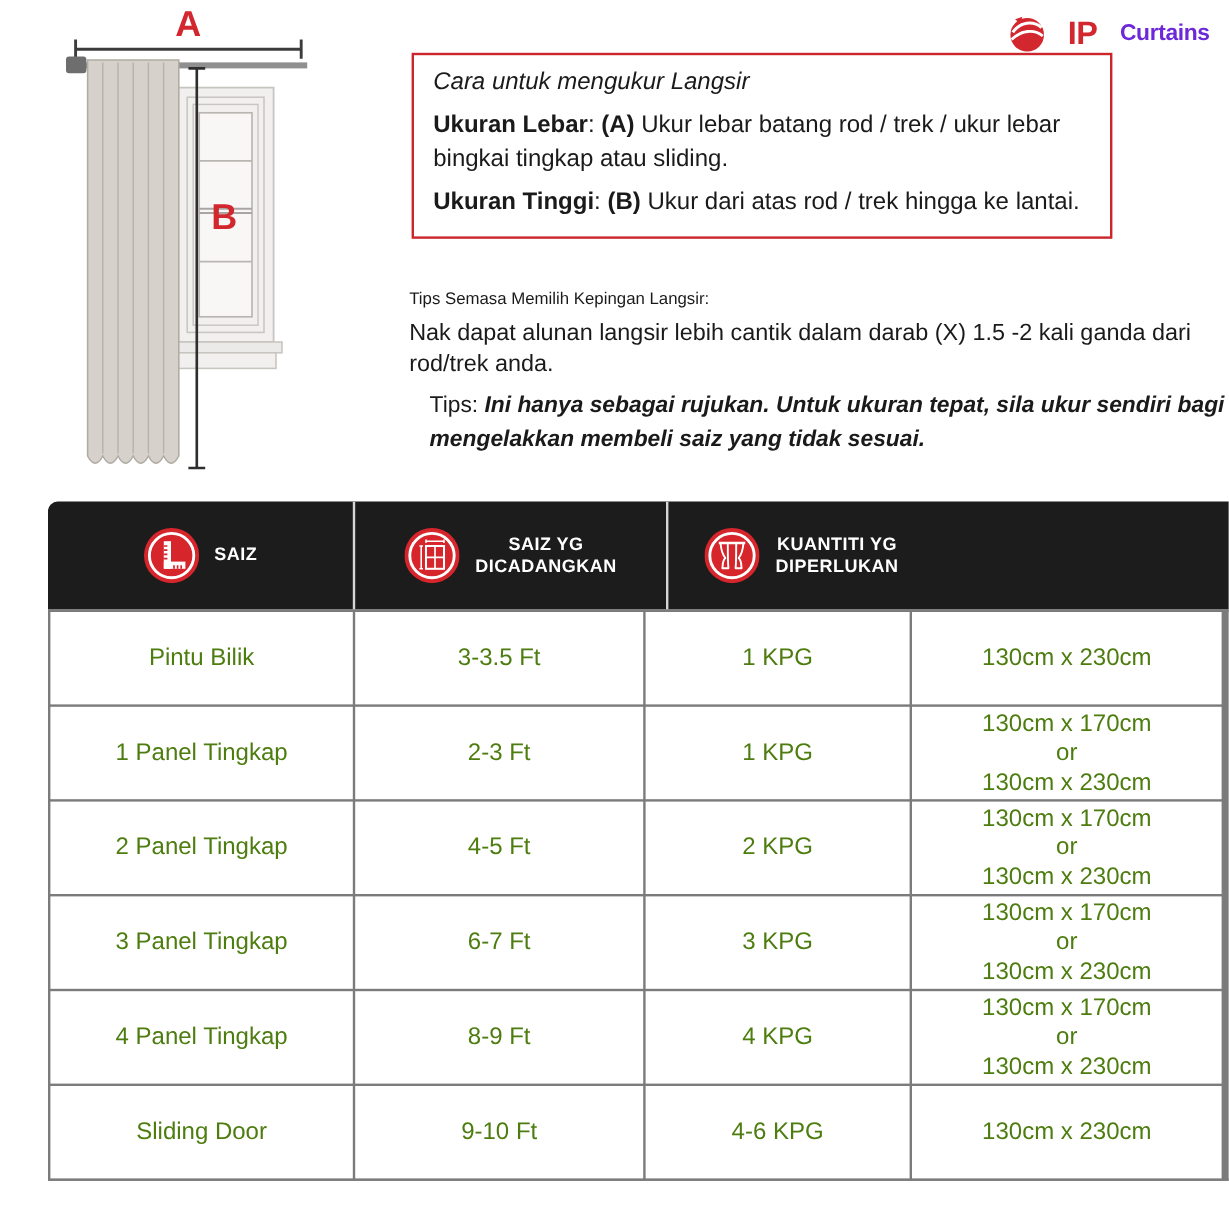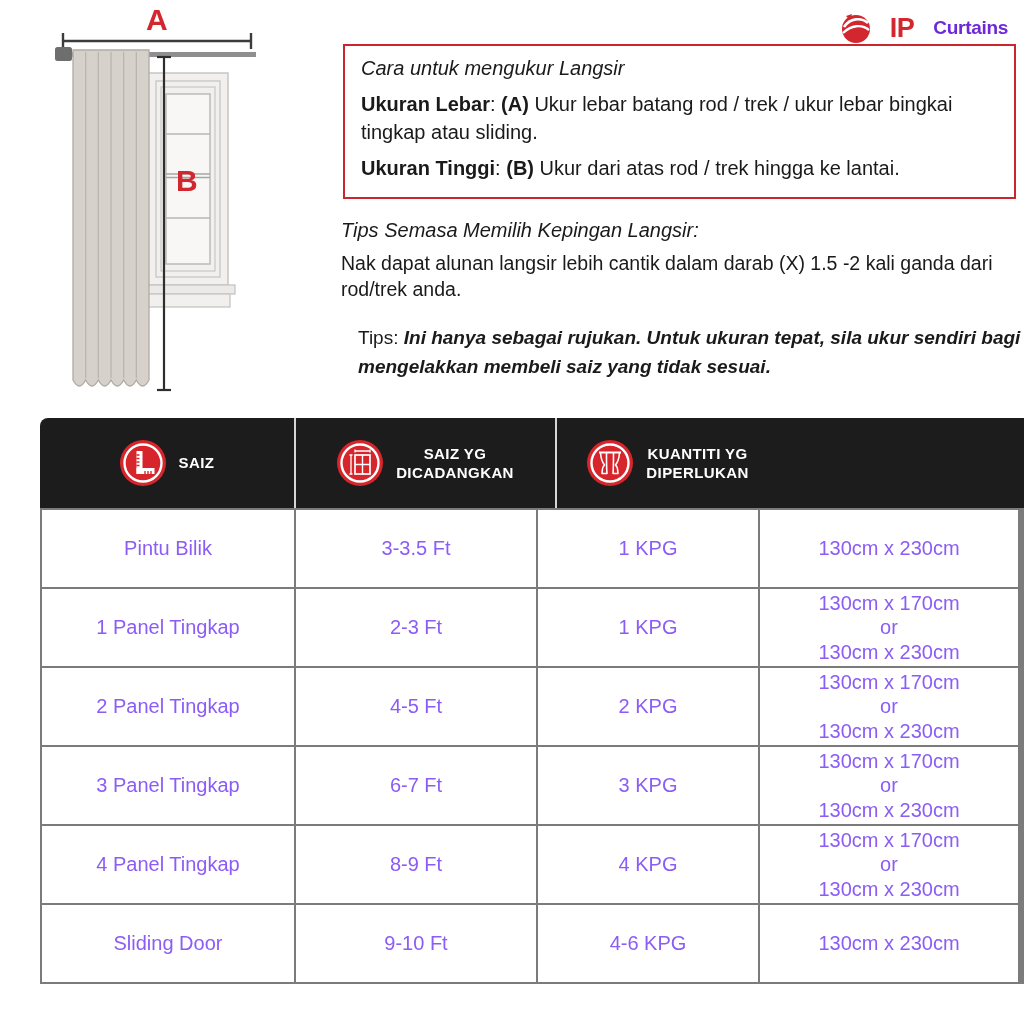--- a/index.html
+++ b/index.html
@@ -10,47 +10,47 @@
   
   .illustration { position:absolute; left:8px; top:6px; width:322px; height:400px; }
   .illustration text { font-family:"Liberation Sans","DejaVu Sans",sans-serif; font-weight:bold; }
 
   
   .logo { position:absolute; top:12px; right:16px; display:flex; align-items:center; gap:19px; }
   .logo-ip { color:#d2272e; font-weight:bold; font-size:27px; letter-spacing:-0.5px; }
   .logo-curtains { color:#6d28d9; font-weight:bold; font-size:19px; letter-spacing:-0.3px; }
 
   
-  .measure-box { position:absolute; left:343px; top:44px; width:673px; min-height:154px;
+  .measure-box { position:absolute; left:343px; top:44px; width:584px; min-height:154px;
                  border:2px solid #cb262c; background:#fff; padding:11px 16px 14px; }
   .mb-title { font-style:italic; font-size:20px; font-weight:500; margin-bottom:11px; }
   .mb-line { font-size:20px; line-height:1.38; margin-top:9px; }
   .mb-line b { font-weight:bold; }
 
   
   .tips1 { position:absolute; left:341px; top:219px; width:682px; }
-  .tips1-title { font-style:italic; font-size:20px; margin-bottom:8px; }
+  .tips1-title { font-size:14px; margin-bottom:8px;margin-top:21px; }
   .tips1-body { font-size:19.5px; line-height:1.35; }
   .tips2 { position:absolute; left:358px; top:324px; width:676px; font-size:19px; line-height:1.5; }
   .tips2 .bold-italic { font-weight:bold; font-style:italic; }
 
   
   .size-table { position:absolute; left:40px; top:418px; width:1000px; }
   .thead { display:flex; height:90px; background:#1c1c1c; border-radius:8px 8px 0 0; overflow:hidden; }
   .th { display:flex; align-items:center; justify-content:center; gap:13px;
         border-right:2px solid #d6d6d6; }
   .th:last-child { border-right:none; }
   .th-1 { width:256px; } .th-2 { width:241px; } .th-3 { width:222px; } .th-4 { width:261px; }
   .th-label { color:#ffffff; font-weight:bold; font-size:15px; letter-spacing:0.4px;
               text-align:center; white-space:pre-line; line-height:1.3; }
   .hicon { width:46px; height:46px; flex:0 0 46px; }
   .tbody { display:grid; grid-template-columns:252px 240px 220px 258px; grid-auto-rows:77px;
            gap:2px; background:#7b7b7b; border:2px solid #7b7b7b; }
   .td { background:#ffffff; display:flex; align-items:center; justify-content:center;
-        font-size:20px; text-align:center; white-space:pre-line; line-height:1.22; color:#8b5cf6; }
+        font-size:20px; text-align:center; white-space:pre-line; line-height:1.22; color:#4d7c0f; }
 </style>
 </head>
 <body>
 
 <div class="page">
 
   <svg class="illustration" viewBox="0 0 322 400">
 
     <g stroke="#3c3c3c" stroke-width="2.4">
       <line x1="55" y1="35" x2="243" y2="35"></line>

